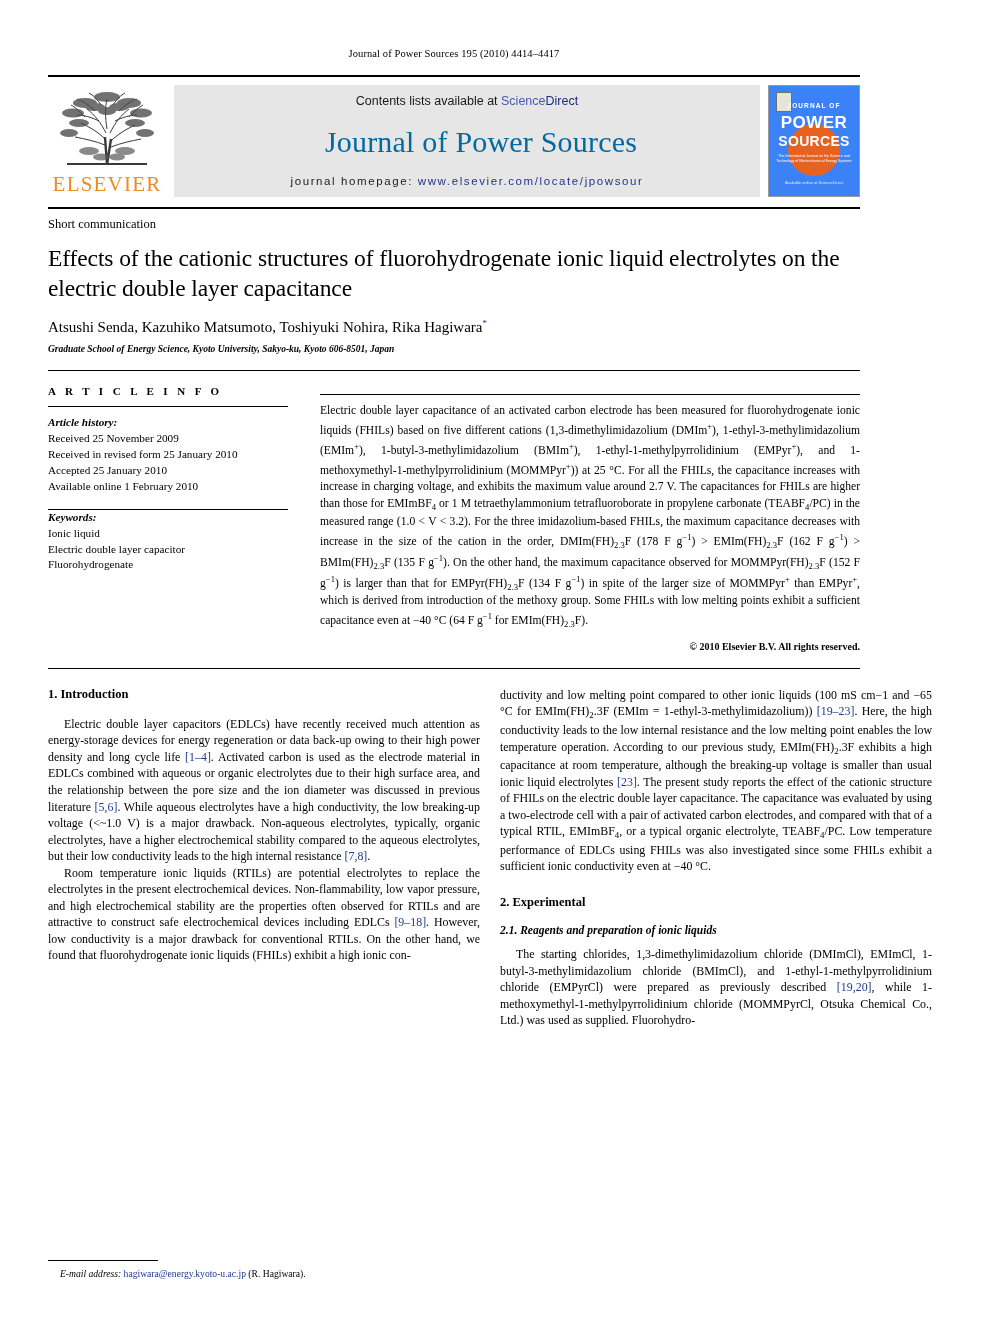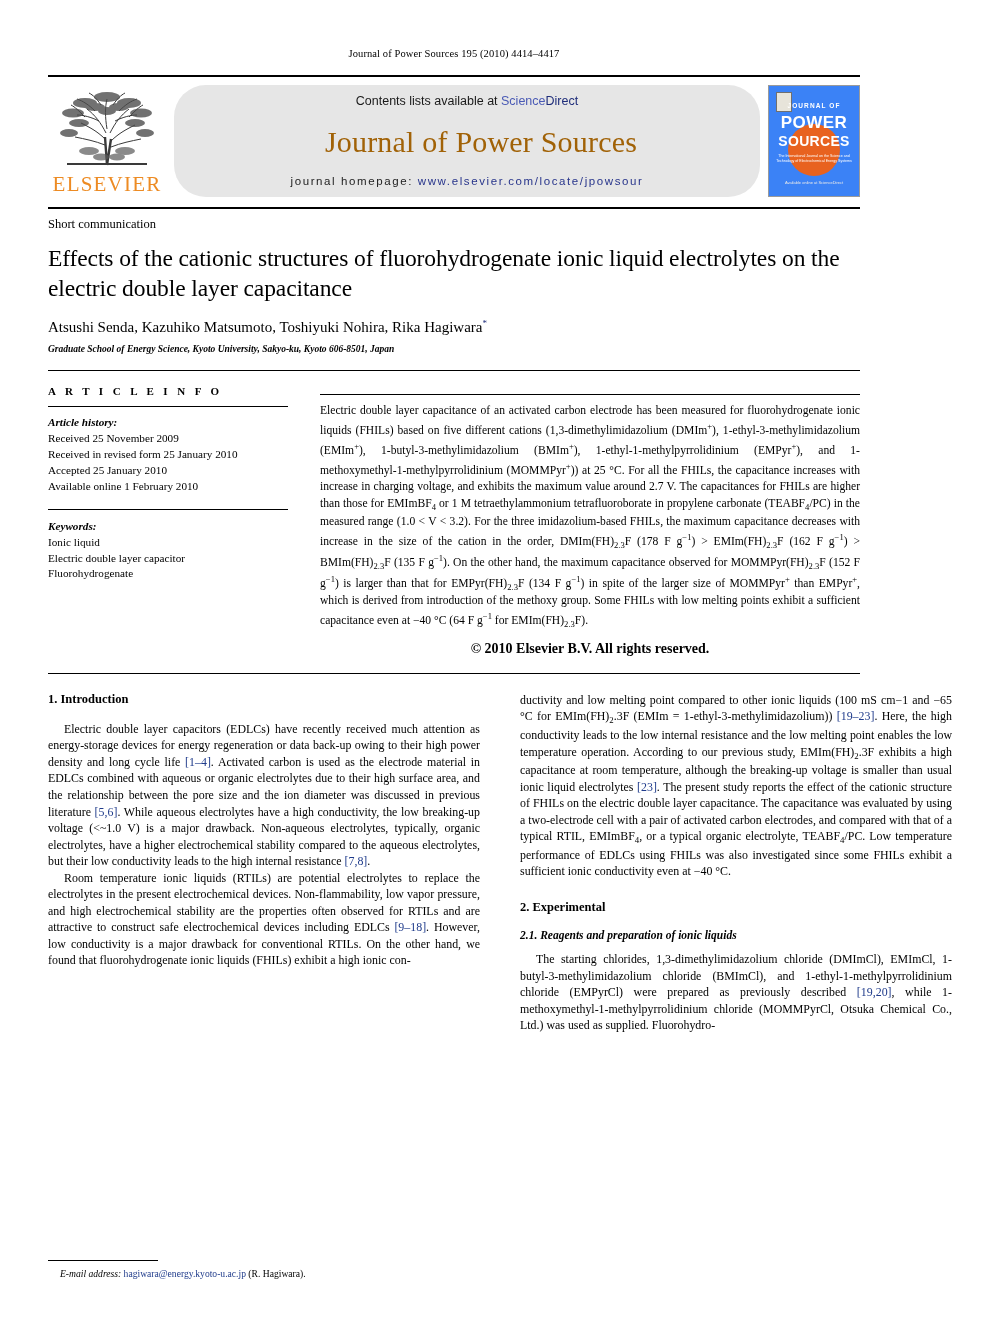--- a/index.html
+++ b/index.html
@@ -52,29 +52,28 @@
     margin-top: 1px;
   }
   .journal-band {
     flex: 1 1 auto;
     background: #e6e6e6;
     display: flex;
     flex-direction: column;
     justify-content: space-between;
     align-items: center;
     padding: 9px 0 10px 0;
-    border-radius: 32px;
   }
   .contents-line { font-size: 12.5px; font-family: "Liberation Sans", sans-serif; color:#1a1a1a; }
   .sd-science { color: #4a5ab5; }
   .sd-direct { color: #1f2d7a; }
   .journal-title {
     font-family: "Liberation Serif", serif;
     font-size: 30px;
-    color: #a16207;
+    color: #0369a1;
     line-height: 1;
     letter-spacing: .2px;
     margin-left: 28px;
   }
   .homepage-line {
     font-size: 11.5px;
     font-family: "Liberation Sans", sans-serif;
     letter-spacing: 1.6px;
     color: #222;
   }
@@ -137,32 +136,32 @@
   .col-abstract { flex: 1 1 auto; }
   .sec-head {
     font-family: "Liberation Serif", serif;
     font-weight: bold;
     font-size: 11px;
     letter-spacing: 3.4px;
   }
   .hr-thin { border-top: 1px solid #000; margin: 9px 0 8px 0; }
   .info-body { font-size: 11.2px; line-height: 1.42; }
   .info-body .lab { font-style: italic; font-weight: bold; }
-  .kw-block { margin-top: 14px; padding-top: 9px; border-top: 1px solid #000; }
+  .kw-block { margin-top: 14px; border-top: 1px solid #000; }
   .abstract-body {
     font-size: 11.6px;
     line-height: 1.46;
     text-align: justify;
   }
-  .copyright { text-align: center; font-weight: bold; font-size: 14px; margin-top: 10px; }
+  .copyright { text-align: right; font-weight: bold; font-size: 10px; margin-top: 10px; }
 
   
   .body-cols {
     display: flex;
-    gap: 40px;
+    gap: 20px;
     margin-top: 18px;
     height: 470px;
   }
   .bcol { width: 432px; flex: 0 0 432px; position: relative; }
   h2.num-head { font-size: 12.5px; font-weight: bold; margin: 0 0 14px 0; }
   h3.sub-head { font-size: 11.5px; font-weight: bold; font-style: italic; margin: 14px 0 10px 0; }
   p.para {
     font-size: 11.9px;
     line-height: 1.39;
     text-align: justify;

